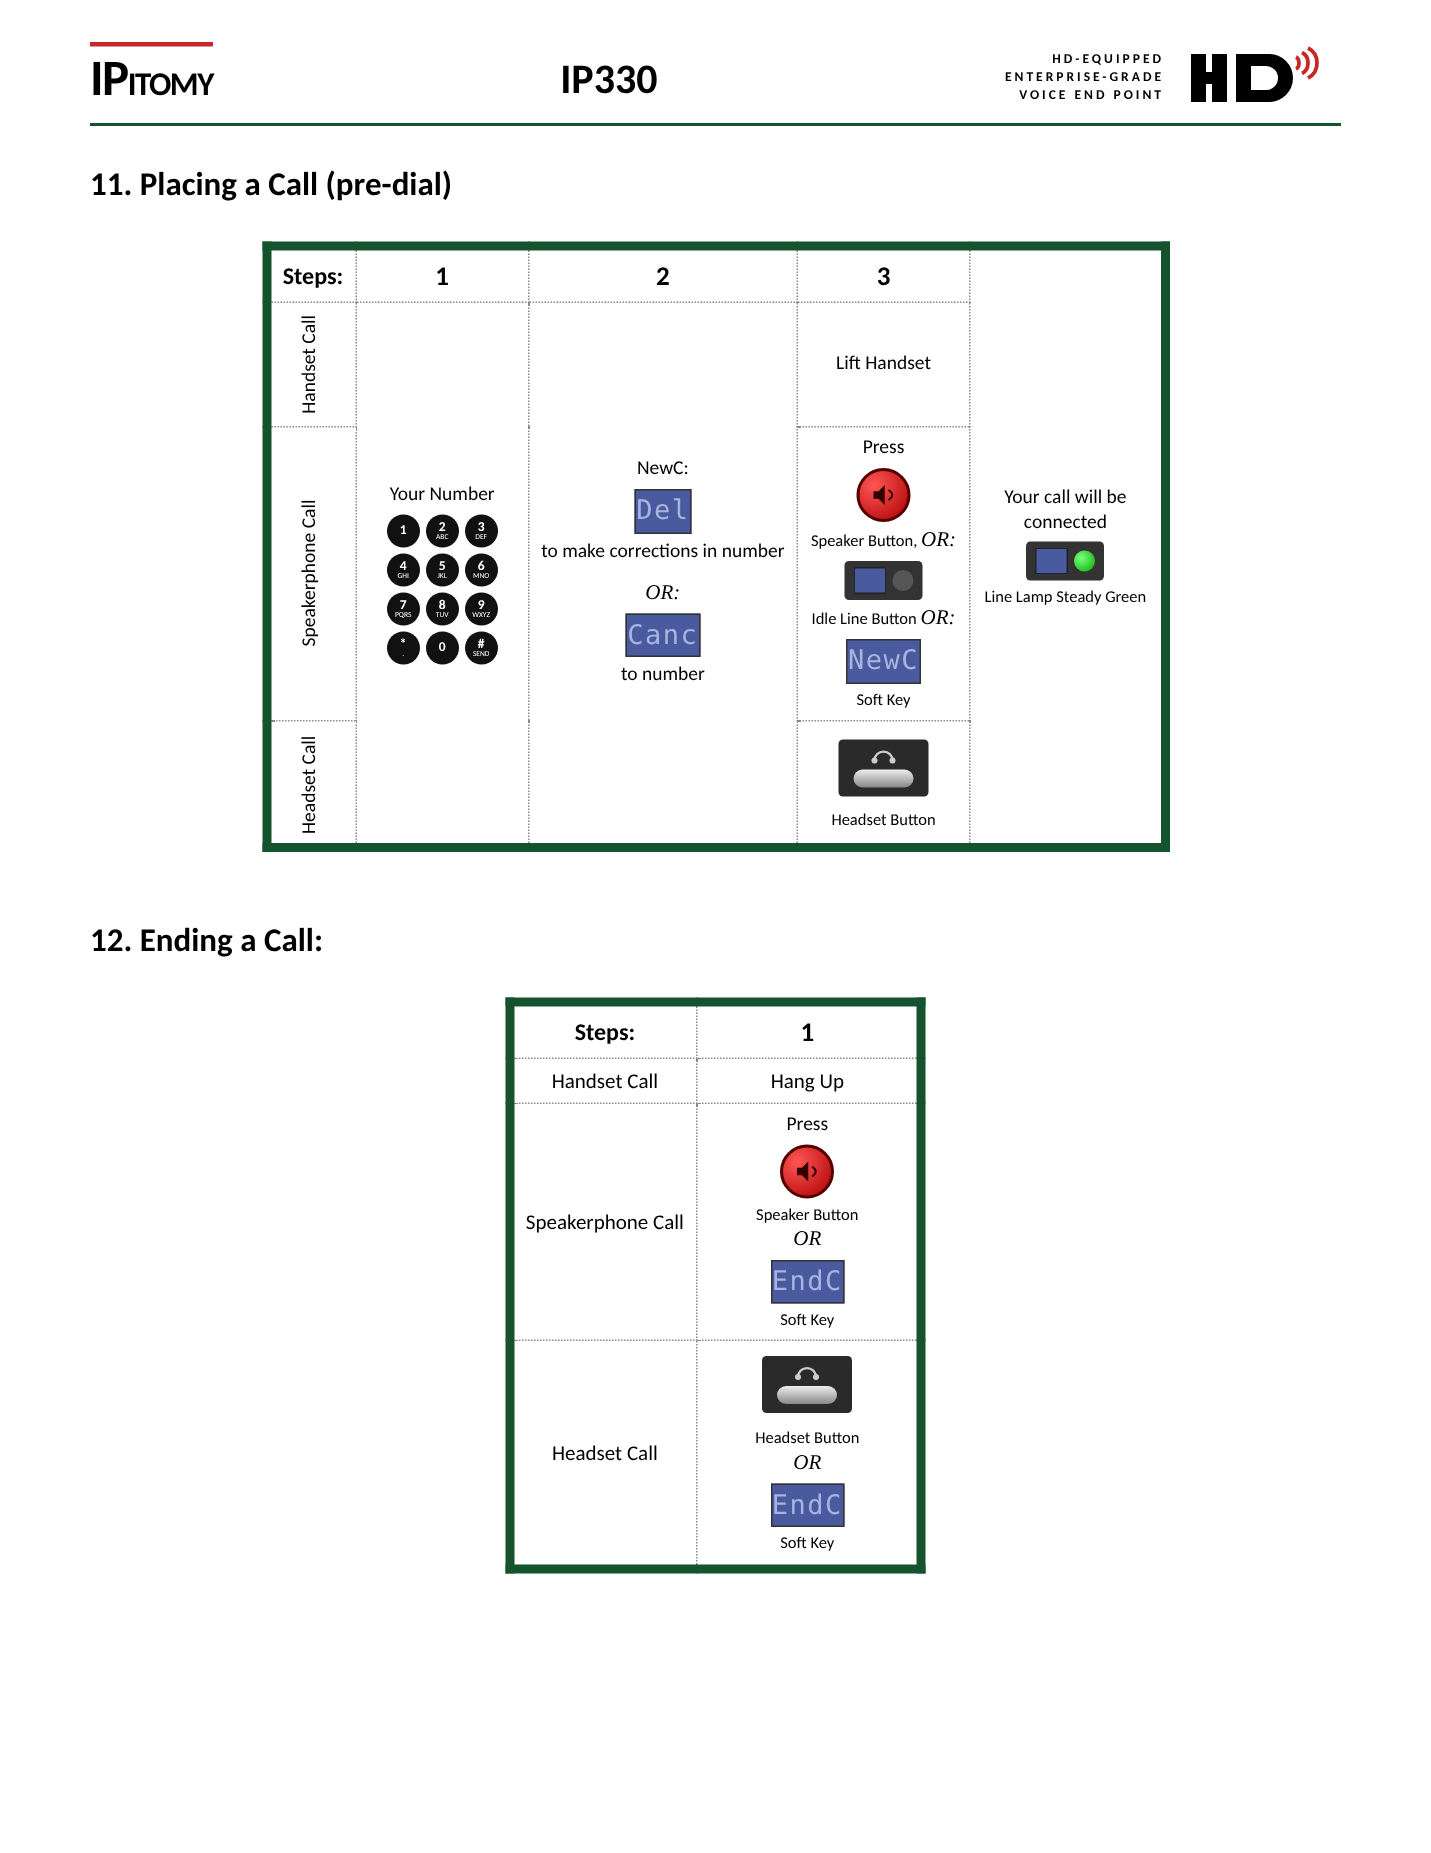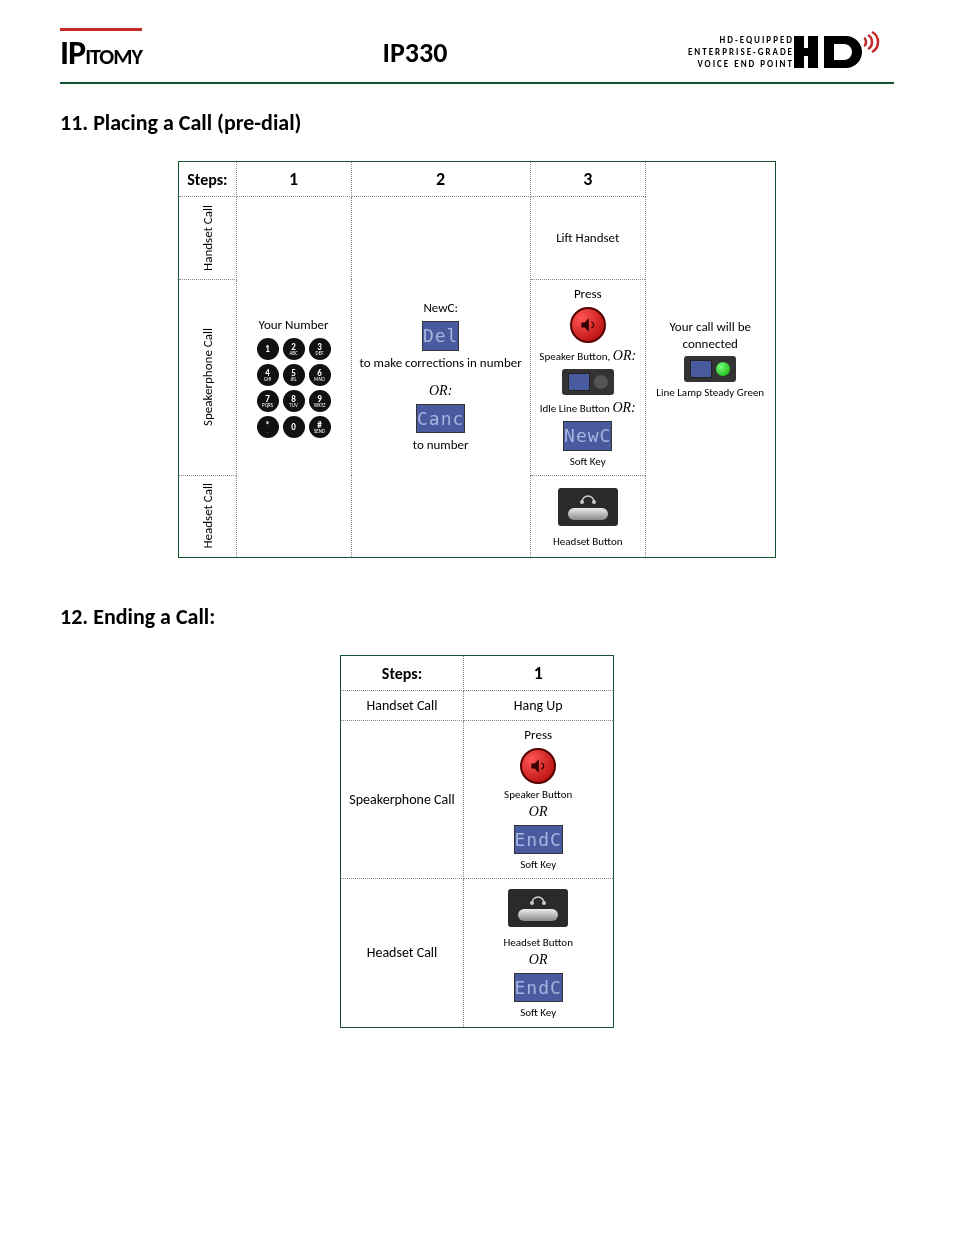--- a/index.html
+++ b/index.html
@@ -43,21 +43,21 @@
   .model {
     font-size: 28px;
     font-weight: 700;
   }
   .tagline {
     font-size: 9px;
     font-weight: 700;
     letter-spacing: 2px;
     text-align: right;
     line-height: 1.3;
-    margin-right: 0;
+    margin-right: 18px;
   }
   .hd-logo {
     font-weight: 900;
     font-size: 34px;
     display: flex;
     align-items: center;
   }
   .hd-logo svg { display: block; }
   .right-group { display: flex; align-items: center; }
   .section-title {
@@ -73,21 +73,21 @@
     border-collapse: collapse;
   }
   td, th {
     border: 1px dotted #888;
     padding: 6px 8px;
     text-align: center;
     vertical-align: middle;
     font-size: 14px;
   }
   .solid-border {
-    border: 1px solid #14532d;
+    border: 6px solid #14532d;
   }
   .steps-label {
     font-weight: 700;
     font-size: 16px;
   }
   .step-num {
     font-weight: 700;
     font-size: 18px;
   }
   .vert {

